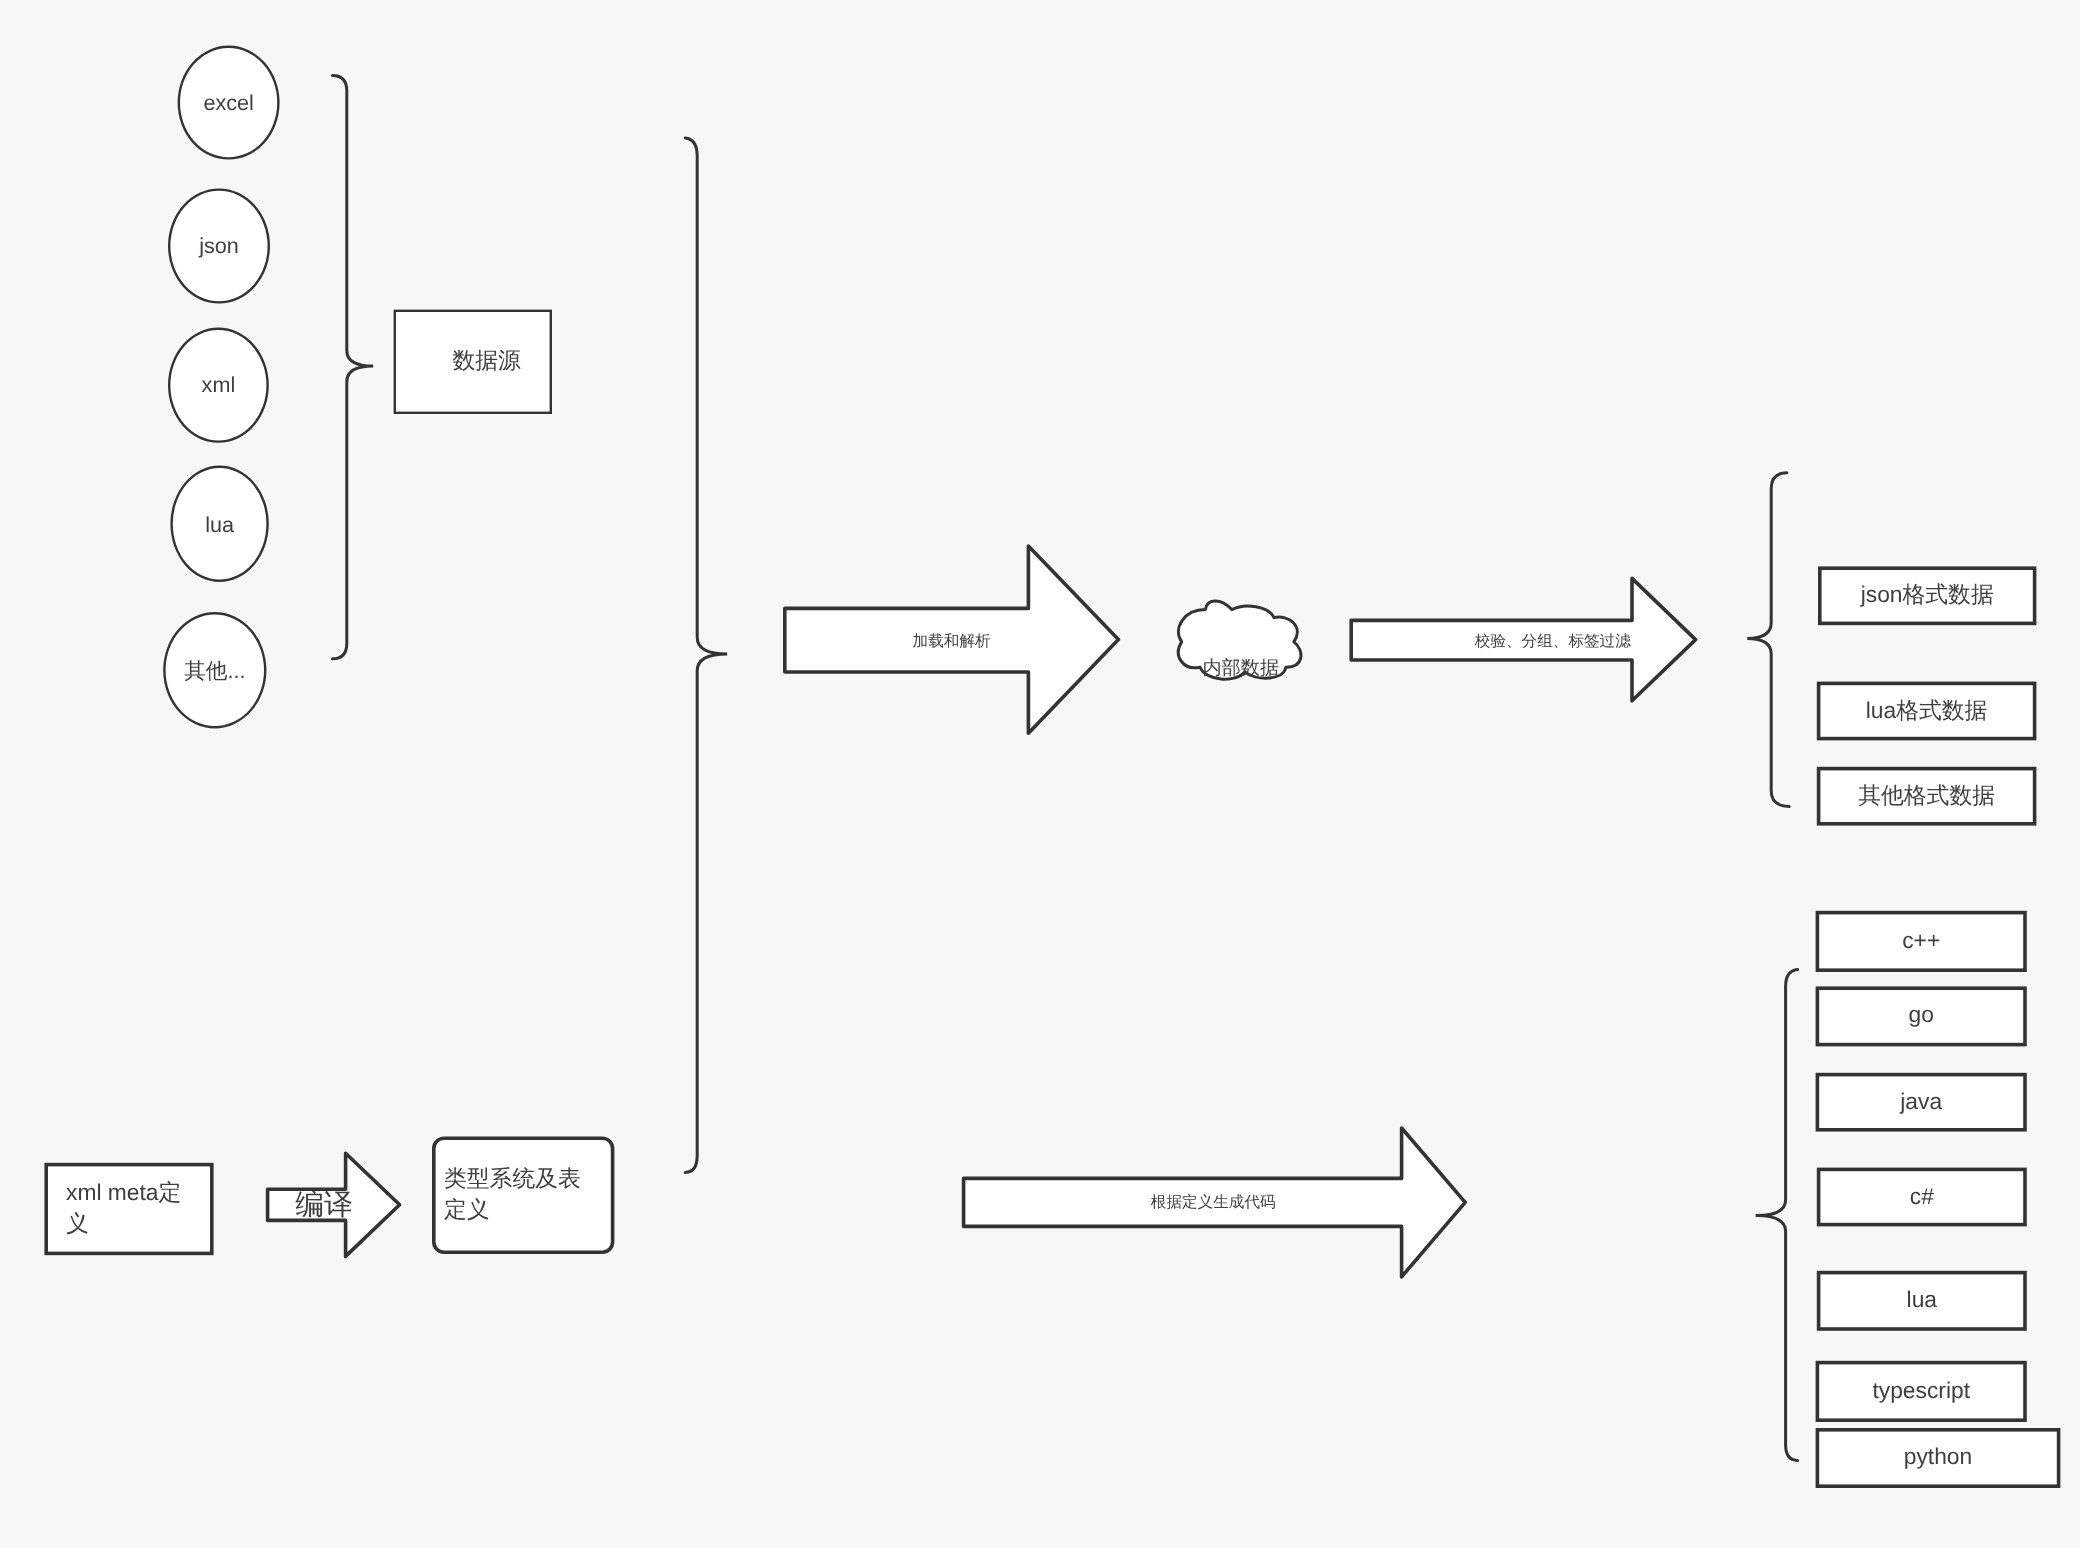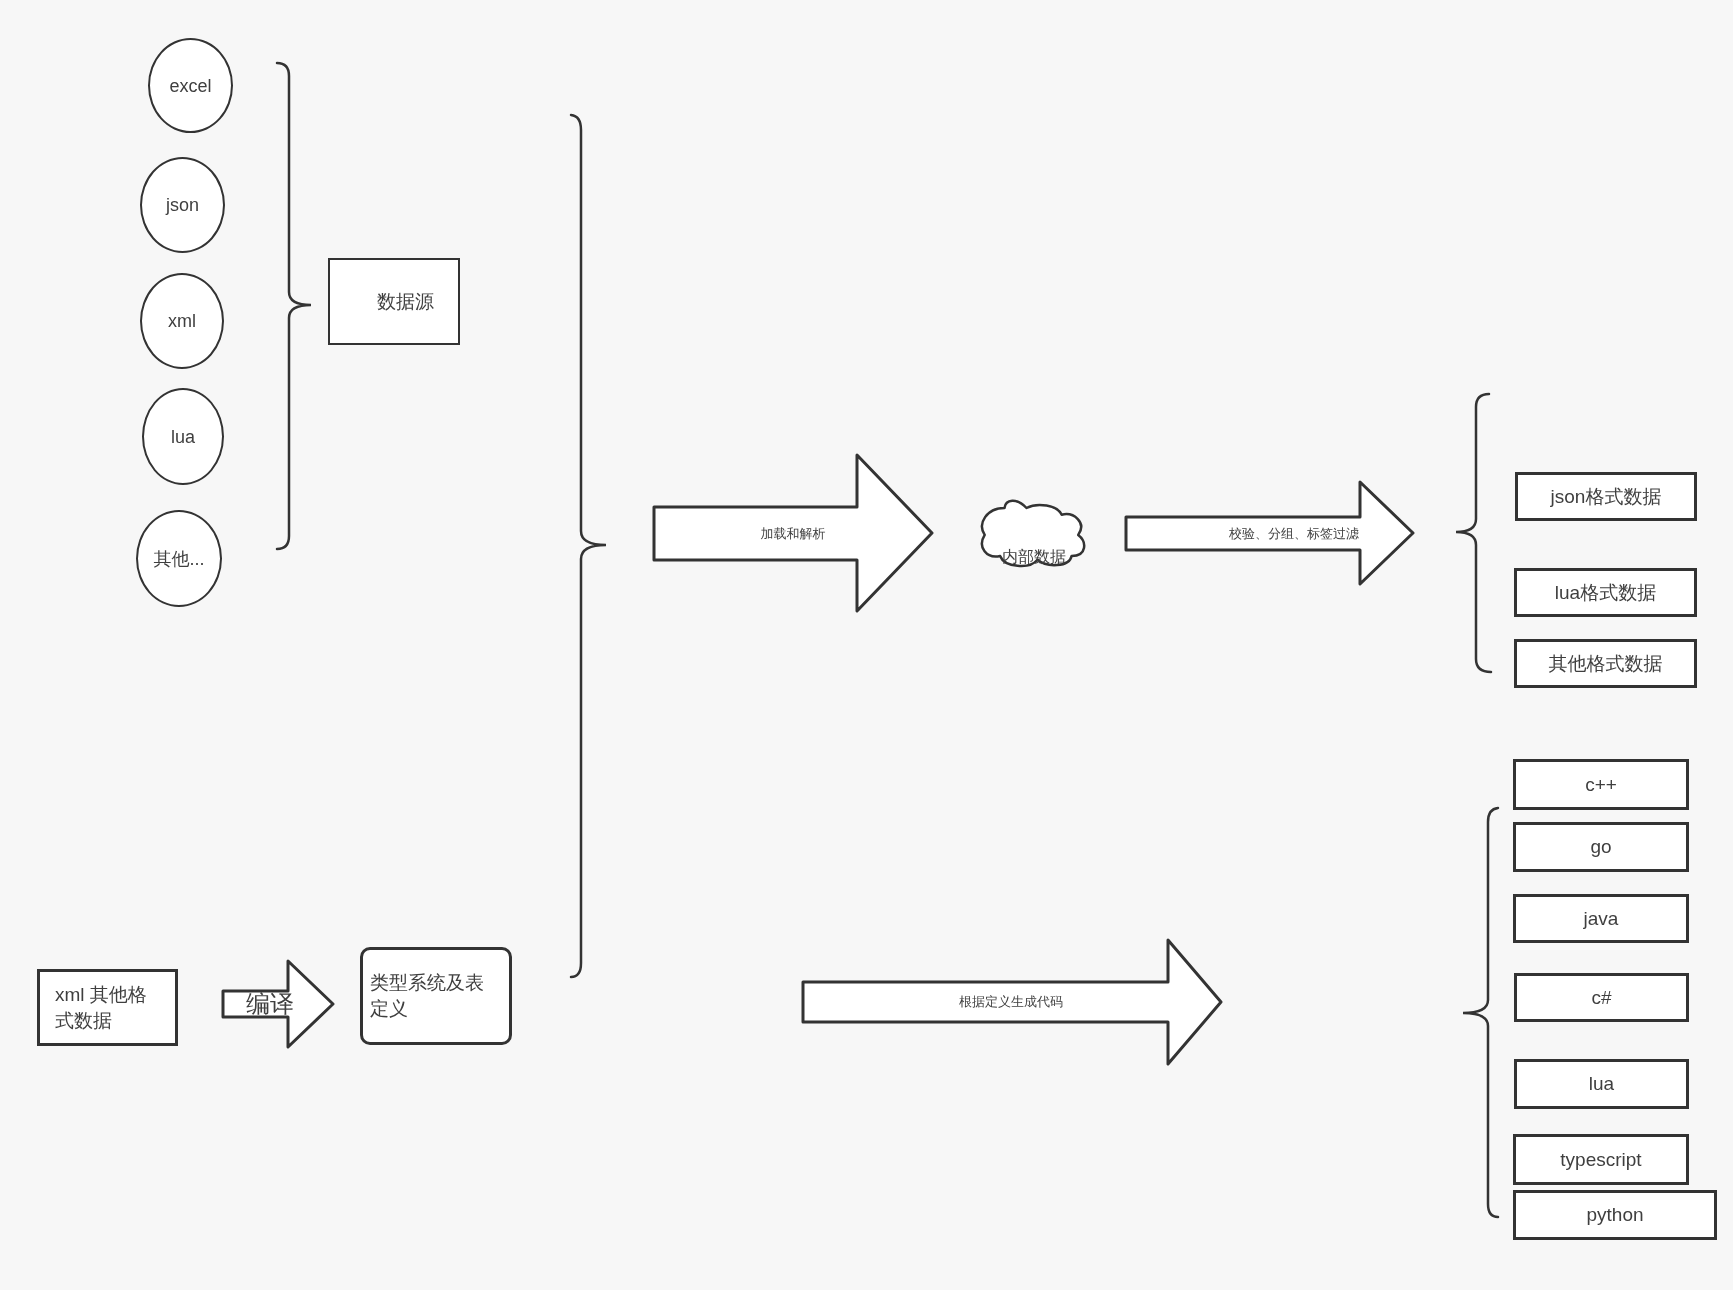--- a/index.html
+++ b/index.html
@@ -139,19 +139,19 @@
     <span>lua</span>
   </div>
   <div class="node" id="lang-5">
     <span>typescript</span>
   </div>
   <div class="node" id="lang-6">
     <span>python</span>
   </div>
 
   <div class="node wrap" id="box-xmlmeta">
-    <span>xml 其他格式数据</span>
+    <span>xml meta定义</span>
   </div>
   <div class="node rounded wrap" id="box-typesys">
     <span>类型系统及表定义</span>
   </div>
 
 </div>
 
 </body></html>

